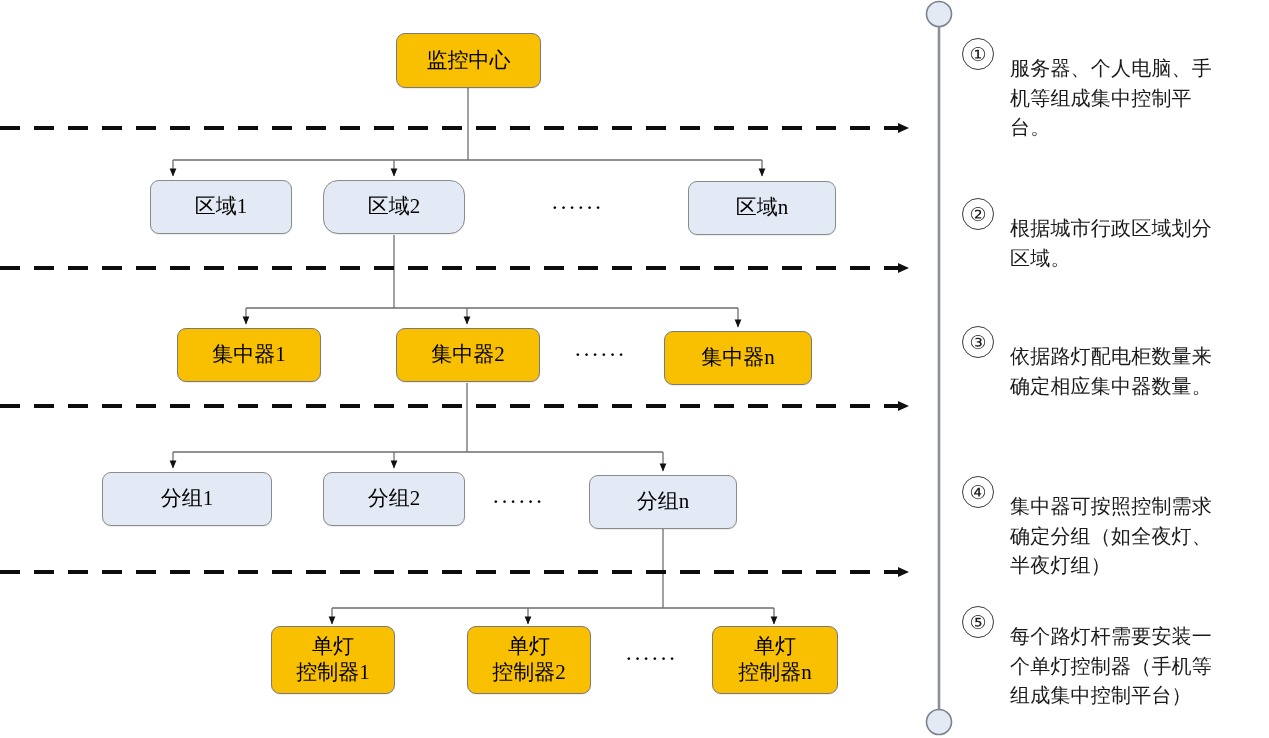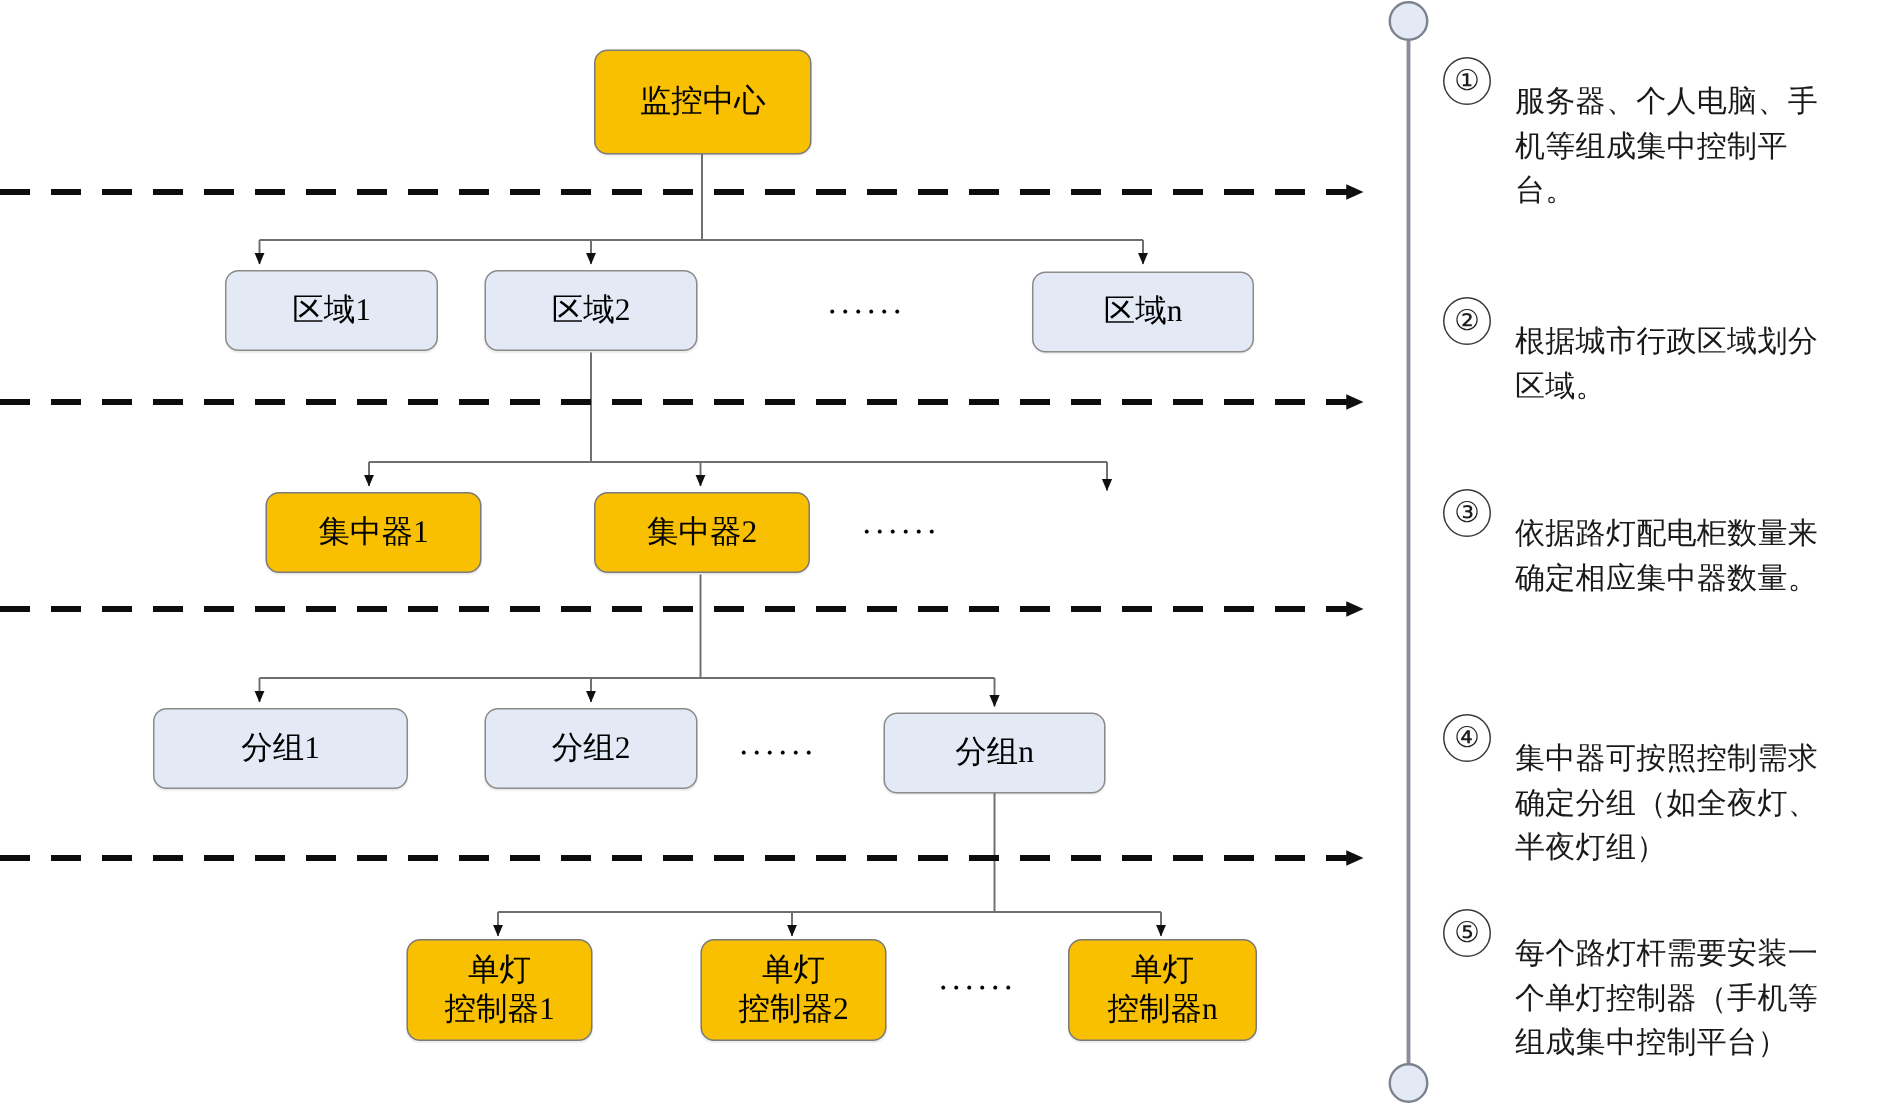--- a/index.html
+++ b/index.html
@@ -132,40 +132,43 @@
       <path d="M0,572 L908,572" marker-end="url(#arrowDash)"></path>
     </g>
 
     <g>
       <path d="M939,14 L939,722" stroke="#8a8f99" stroke-width="2.6" fill="none"></path>
       <circle cx="939" cy="14" r="12.5" fill="#e3eaf5" stroke="#7d838e" stroke-width="1.6"></circle>
       <circle cx="939" cy="722" r="12.5" fill="#e3eaf5" stroke="#7d838e" stroke-width="1.6"></circle>
     </g>
   </svg>
 
-  <div class="node amber" style="left:396px; top:33px; width:145px; height:70px;">
+  <div class="node amber" style="left:396px; top:33px; width:145px; height:55px;">
     <span>监控中心</span>
   </div>
 
   <div class="node blue" style="left:102px; top:180px; width:142px; height:54px;margin-left:48px;">
     <span>区域1</span>
   </div>
-  <div class="node blue" style="left:323px; top:180px; width:142px; height:54px;">
+  <div class="node blue" style="left:323px; top:180px; width:142px; height:54px;border-radius:15px;">
     <span>区域2</span>
   </div>
   <div class="node blue" style="left:688px; top:181px; width:148px; height:54px;">
     <span>区域n</span>
   </div>
   <div class="ellipsis" style="left:551px; top:195px;">······</div>
 
   <div class="node amber" style="left:177px; top:328px; width:144px; height:54px;">
     <span>集中器1</span>
   </div>
   <div class="node amber" style="left:396px; top:328px; width:144px; height:54px;">
     <span>集中器2</span>
+  </div>
+  <div class="node amber" style="left:664px; top:331px; width:148px; height:54px;">
+    <span>集中器n</span>
   </div>
   <div class="ellipsis" style="left:574px; top:342px;">······</div>
 
   <div class="node blue" style="left:102px; top:472px; width:170px; height:54px;">
     <span>分组1</span>
   </div>
   <div class="node blue" style="left:323px; top:472px; width:142px; height:54px;">
     <span>分组2</span>
   </div>
   <div class="node blue" style="left:589px; top:475px; width:148px; height:54px;">

